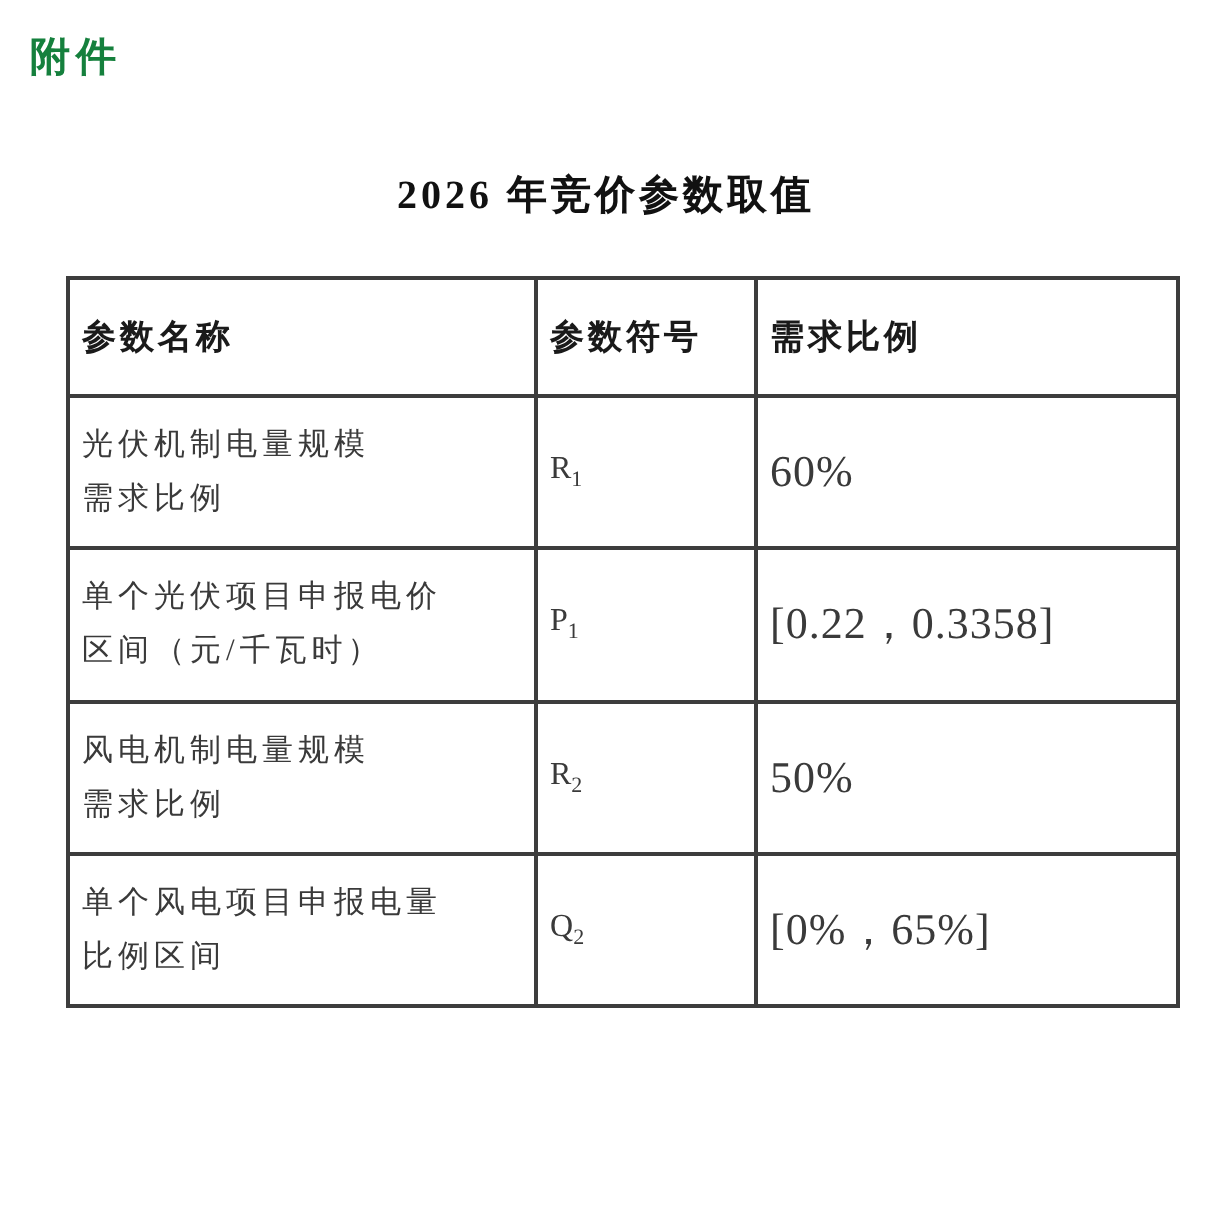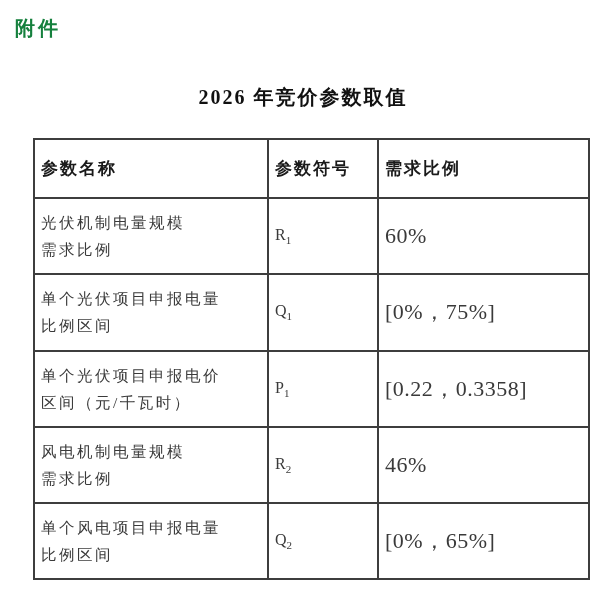--- a/index.html
+++ b/index.html
@@ -116,41 +116,33 @@
       <tr>
         <td class="name-cell">
           <div>光伏机制电量规模</div>
           <div>需求比例</div>
         </td>
         <td class="symbol-cell"><span>R</span><sub>1</sub></td>
         <td class="value-cell">60%</td>
       </tr>
       <tr>
         <td class="name-cell">
-          <div>单个光伏项目申报电量</div>
-          <div>比例区间</div>
-        </td>
-        <td class="symbol-cell"><span>Q</span><sub>1</sub></td>
-        <td class="value-cell">[0%，75%]</td>
-      </tr>
-      <tr>
-        <td class="name-cell">
           <div>单个光伏项目申报电价</div>
           <div>区间（元/千瓦时）</div>
         </td>
         <td class="symbol-cell"><span>P</span><sub>1</sub></td>
         <td class="value-cell">[0.22，0.3358]</td>
       </tr>
       <tr>
         <td class="name-cell">
           <div>风电机制电量规模</div>
           <div>需求比例</div>
         </td>
         <td class="symbol-cell"><span>R</span><sub>2</sub></td>
-        <td class="value-cell">46%</td>
+        <td class="value-cell">50%</td>
       </tr>
       <tr>
         <td class="name-cell">
           <div>单个风电项目申报电量</div>
           <div>比例区间</div>
         </td>
         <td class="symbol-cell"><span>Q</span><sub>2</sub></td>
         <td class="value-cell">[0%，65%]</td>
       </tr>
     </tbody>

